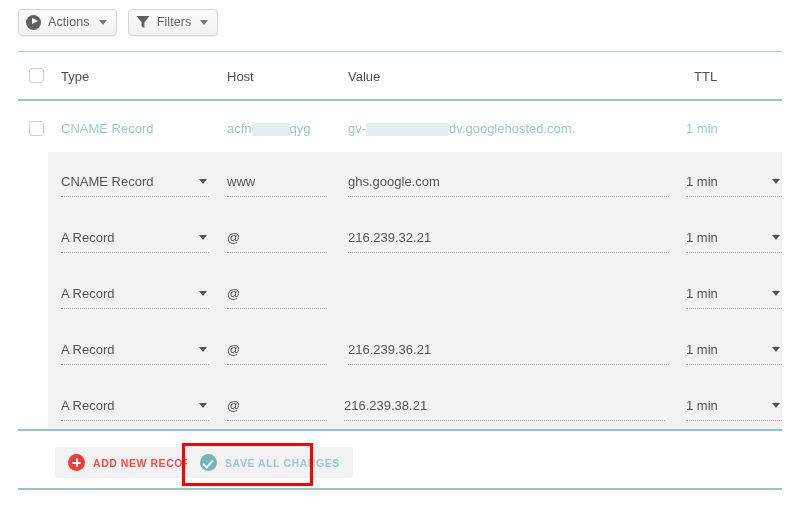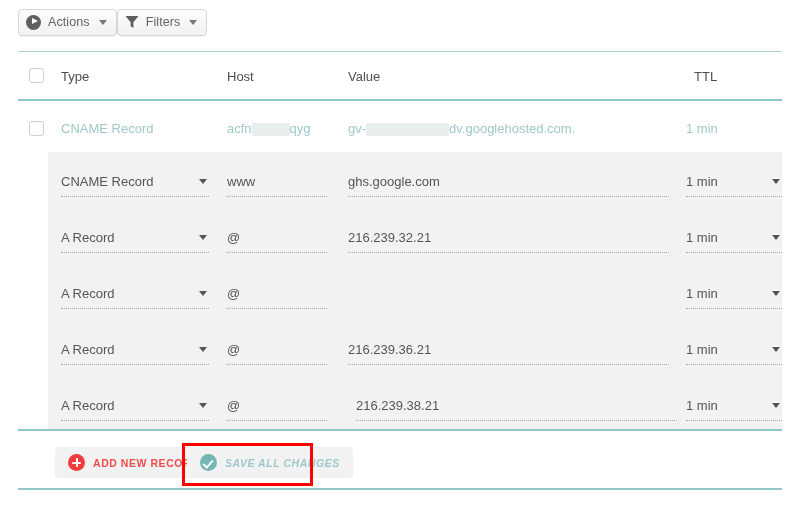--- a/index.html
+++ b/index.html
@@ -30,20 +30,21 @@
   .tb-btn {
     height: 27px;
     display: inline-flex;
     align-items: center;
     gap: 7px;
     padding: 0 9px 0 7px;
     background: linear-gradient(to bottom, #fdfdfd, #f1f1f1);
     border: 1px solid #d5d5d5;
     border-radius: 4px;
     box-sizing: border-box;
+    margin-right: 11px;
     cursor: pointer;
     box-shadow: 0 1px 0 rgba(0,0,0,0.04);
   }
   .tb-label {
     font-size: 12.5px;
     color: #636363;
     letter-spacing: .1px;
   }
   .caret {
     width: 0; height: 0;
@@ -197,21 +198,21 @@
     border-radius: 3px;
     box-sizing: border-box;
     cursor: pointer;
   }
   .fbtn .flabel {
     font-size: 10.5px;
     font-weight: bold;
     letter-spacing: .55px;
   }
   .lbl-red { color: #ef4c4c; }
-  .lbl-teal { color: #9fc9c9; font-style: italic; }
+  .lbl-teal { color: #9fc9c9; }
   .ico-plus {
     width: 17px; height: 17px;
     border-radius: 50%;
     background: #ef3b3b;
     position: relative;
     flex: 0 0 auto;
   }
   .ico-plus::before, .ico-plus::after {
     content: "";
     position: absolute;
@@ -356,21 +357,21 @@
 <div class="rowline" style="top:375.5px"></div>
 
 <div class="row-edit" style="top:376px; height:53px">
   <div class="field sel" style="left:13px; top:21px; width:148px">
     <span class="val">A Record</span>
     <span class="scaret"></span>
   </div>
   <div class="field" style="left:179px; top:21px; width:100px">
     <span class="val">@</span>
   </div>
-  <div class="field" style="left:308px; top:21px; width:321px">
+  <div class="field" style="left:296px; top:21px; width:321px">
     <span class="val">216.239.38.21</span>
   </div>
   <div class="field sel" style="left:638px; top:21px; width:96px">
     <span class="val">1 min</span>
     <span class="scaret"></span>
   </div>
 </div>
 
 <div class="footer">
   <div class="fbtn" style="left:55px; top:3px">

